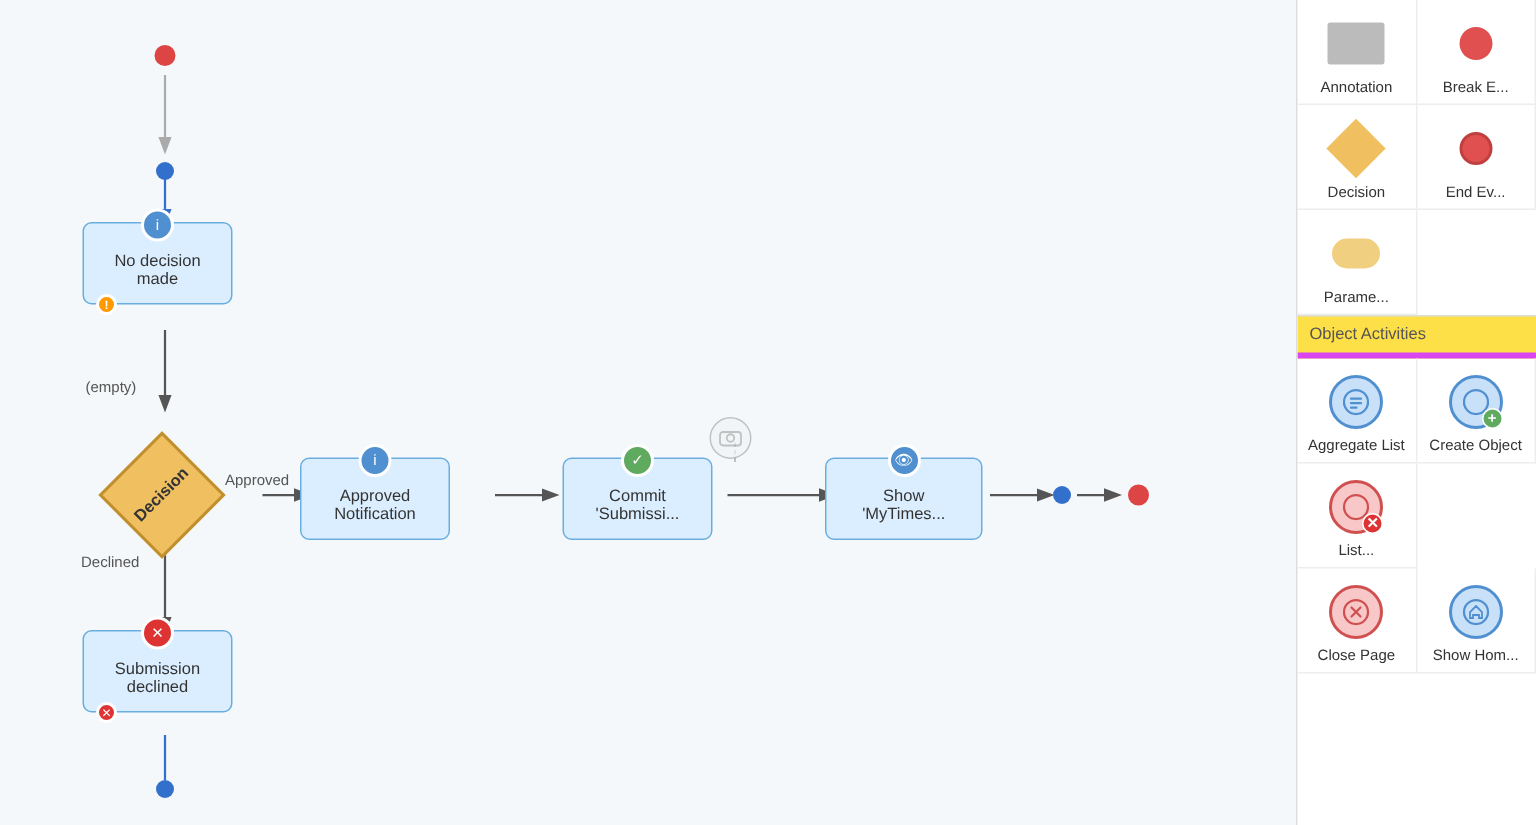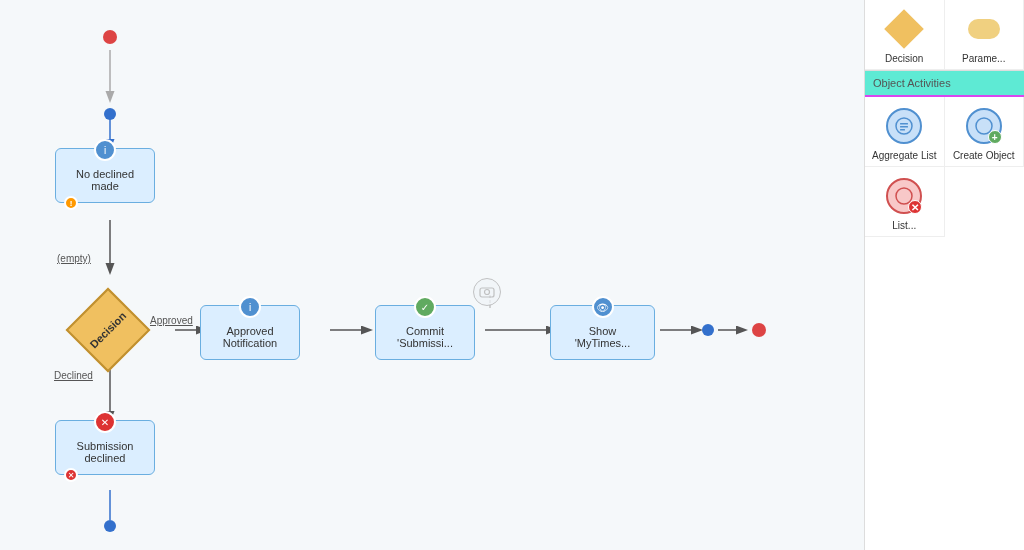--- a/index.html
+++ b/index.html
@@ -27,22 +27,22 @@
       border-left: 1px solid #ddd;
       overflow-y: auto;
       display: flex;
       flex-direction: column;
     }
 
     .panel-section-title {
       font-size: 11px;
       color: #555;
       padding: 6px 8px;
-      background: #5eead4;
-      border-bottom: 2px solid #d946ef;
+      background: #fde047;
+      border-bottom: 4px solid #d946ef;
       border-top: 1px solid #ddd;
     }
 
     .panel-items-grid {
       display: grid;
       grid-template-columns: 1fr 1fr;
       gap: 0;
     }
 
     .panel-item {
@@ -274,21 +274,20 @@
       background: #dd4444;
       border-radius: 50%;
     }
 
     .arrow-label {
       position: absolute;
       font-size: 10px;
       color: #555;
       background: #f5f8fa;
       padding: 0 2px;
-      text-decoration: underline;
     }
   </style>
 </head>
 <body>
 
 <div class="canvas-area">
 
   <svg class="canvas-svg">
 
     <line x1="110" y1="50" x2="110" y2="100" stroke="#aaa" stroke-width="1.5" marker-end="url(#arrow)"></line>
@@ -330,21 +329,21 @@
     <div class="dot-red"></div>
   </div>
 
   <div style="position:absolute; top:108px; left:104px;">
     <div class="dot-blue"></div>
   </div>
 
   <div style="position:absolute; top:148px; left:55px;">
     <div class="wf-box" style="min-width:100px; min-height:55px; position:relative;">
       <div class="wf-icon wf-icon-info">i</div>
-      <span style="white-space:pre-line; font-size:11px; margin-top:8px;">No declined
+      <span style="white-space:pre-line; font-size:11px; margin-top:8px;">No decision
 made</span>
       <div class="badge-warning">!</div>
     </div>
   </div>
 
   <div style="position:absolute; top:253px; left:55px;">
     <span class="arrow-label">(empty)</span>
   </div>
 
   <div style="position:absolute; top:300px; left:78px;">
@@ -415,29 +414,47 @@
   <div style="position:absolute; top:520px; left:104px;">
     <div class="dot-blue"></div>
   </div>
 
 </div>
 
 <div class="right-panel">
 
   <div class="panel-items-grid">
 
-
+    <div class="panel-item">
+      <div class="panel-item-icon">
+        <div class="shape-rect-gray"></div>
+      </div>
+      <span class="panel-item-label">Annotation</span>
+    </div>
+
+    <div class="panel-item">
+      <div class="panel-item-icon">
+        <div class="shape-circle-red"></div>
+      </div>
+      <span class="panel-item-label">Break E...</span>
+    </div>
 
     <div class="panel-item">
       <div class="panel-item-icon">
         <div class="shape-diamond-yellow"></div>
       </div>
       <span class="panel-item-label">Decision</span>
     </div>
 
+    <div class="panel-item">
+      <div class="panel-item-icon">
+        <div class="shape-circle-red2"></div>
+      </div>
+      <span class="panel-item-label">End Ev...</span>
+    </div>
 
 
     <div class="panel-item">
       <div class="panel-item-icon">
         <div class="shape-rounded-yellow"></div>
       </div>
       <span class="panel-item-label">Parame...</span>
     </div>
   </div>
 
@@ -483,14 +500,42 @@
                 <circle cx="9" cy="9" r="8" fill="#f8c8c8" stroke="#d05050" stroke-width="1.5"></circle>
               </svg>
           </div>
           <div style="position:absolute; bottom:0; right:0; width:14px; height:14px; background:#dd3333; border-radius:50%; border:1.5px solid white; display:flex; align-items:center; justify-content:center; font-size:10px; color:white; font-weight:bold;">✕</div>
         </div>
       </div>
       <span class="panel-item-label">List...</span>
     </div>
   </div>
 
+  <div class="panel-items-grid">
+
+    <div class="panel-item">
+      <div class="panel-item-icon">
+        <div style="position:relative; width:36px; height:36px;">
+          <div class="shape-circle-red-x">
+            <svg width="18" height="18" viewBox="0 0 18 18">
+                <circle cx="9" cy="9" r="8" fill="#f8c8c8" stroke="#d05050" stroke-width="1.5"></circle>
+                <path d="M6 6 L12 12 M12 6 L6 12" stroke="#d05050" stroke-width="1.5" stroke-linecap="round"></path>
+              </svg>
+          </div>
+        </div>
+      </div>
+      <span class="panel-item-label">Close Page</span>
+    </div>
+
+    <div class="panel-item">
+      <div class="panel-item-icon">
+        <div class="shape-circle-blue-icon">
+          <svg width="18" height="18" viewBox="0 0 18 18">
+              <circle cx="9" cy="9" r="8" fill="#c8e0f8" stroke="#5090d0" stroke-width="1.5"></circle>
+              <path d="M9 5 L13 9 L13 13 L11 13 L11 11 L7 11 L7 13 L5 13 L5 9 Z" fill="none" stroke="#5090d0" stroke-width="1.2"></path>
+            </svg>
+        </div>
+      </div>
+      <span class="panel-item-label">Show Hom...</span>
+    </div>
+  </div>
 
 </div>
 
 </body></html>

